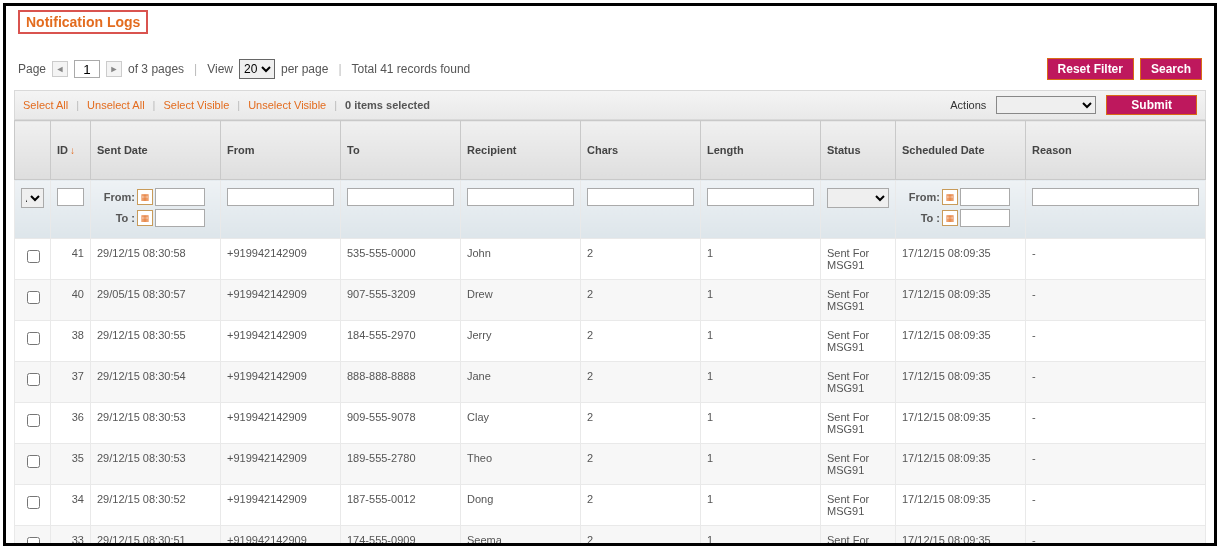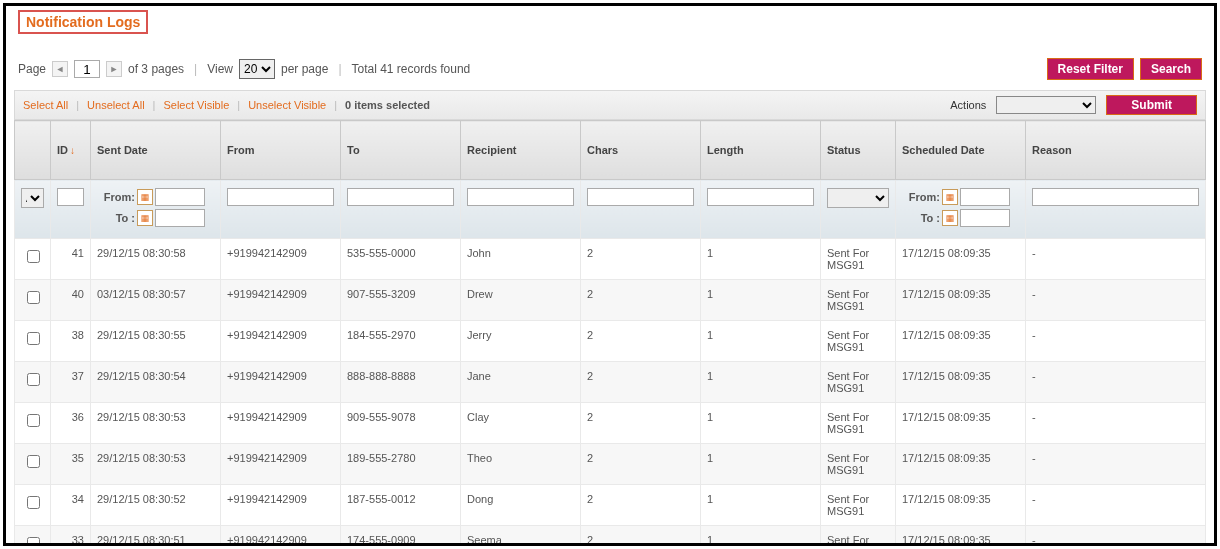--- a/index.html
+++ b/index.html
@@ -254,21 +254,21 @@
           <td>John</td>
           <td>2</td>
           <td>1</td>
           <td>Sent For MSG91</td>
           <td>17/12/15 08:09:35</td>
           <td>-</td>
         </tr>
         <tr class="data-row">
           <td class="col-check"><input type="checkbox" class="chk" style=""></td>
           <td class="col-id">40</td>
-          <td>03/12/15 08:30:57</td>
+          <td>29/05/15 08:30:57</td>
           <td>+919942142909</td>
           <td>907-555-3209</td>
           <td>Drew</td>
           <td>2</td>
           <td>1</td>
           <td>Sent For MSG91</td>
           <td>17/12/15 08:09:35</td>
           <td>-</td>
         </tr>
         <tr class="data-row">

